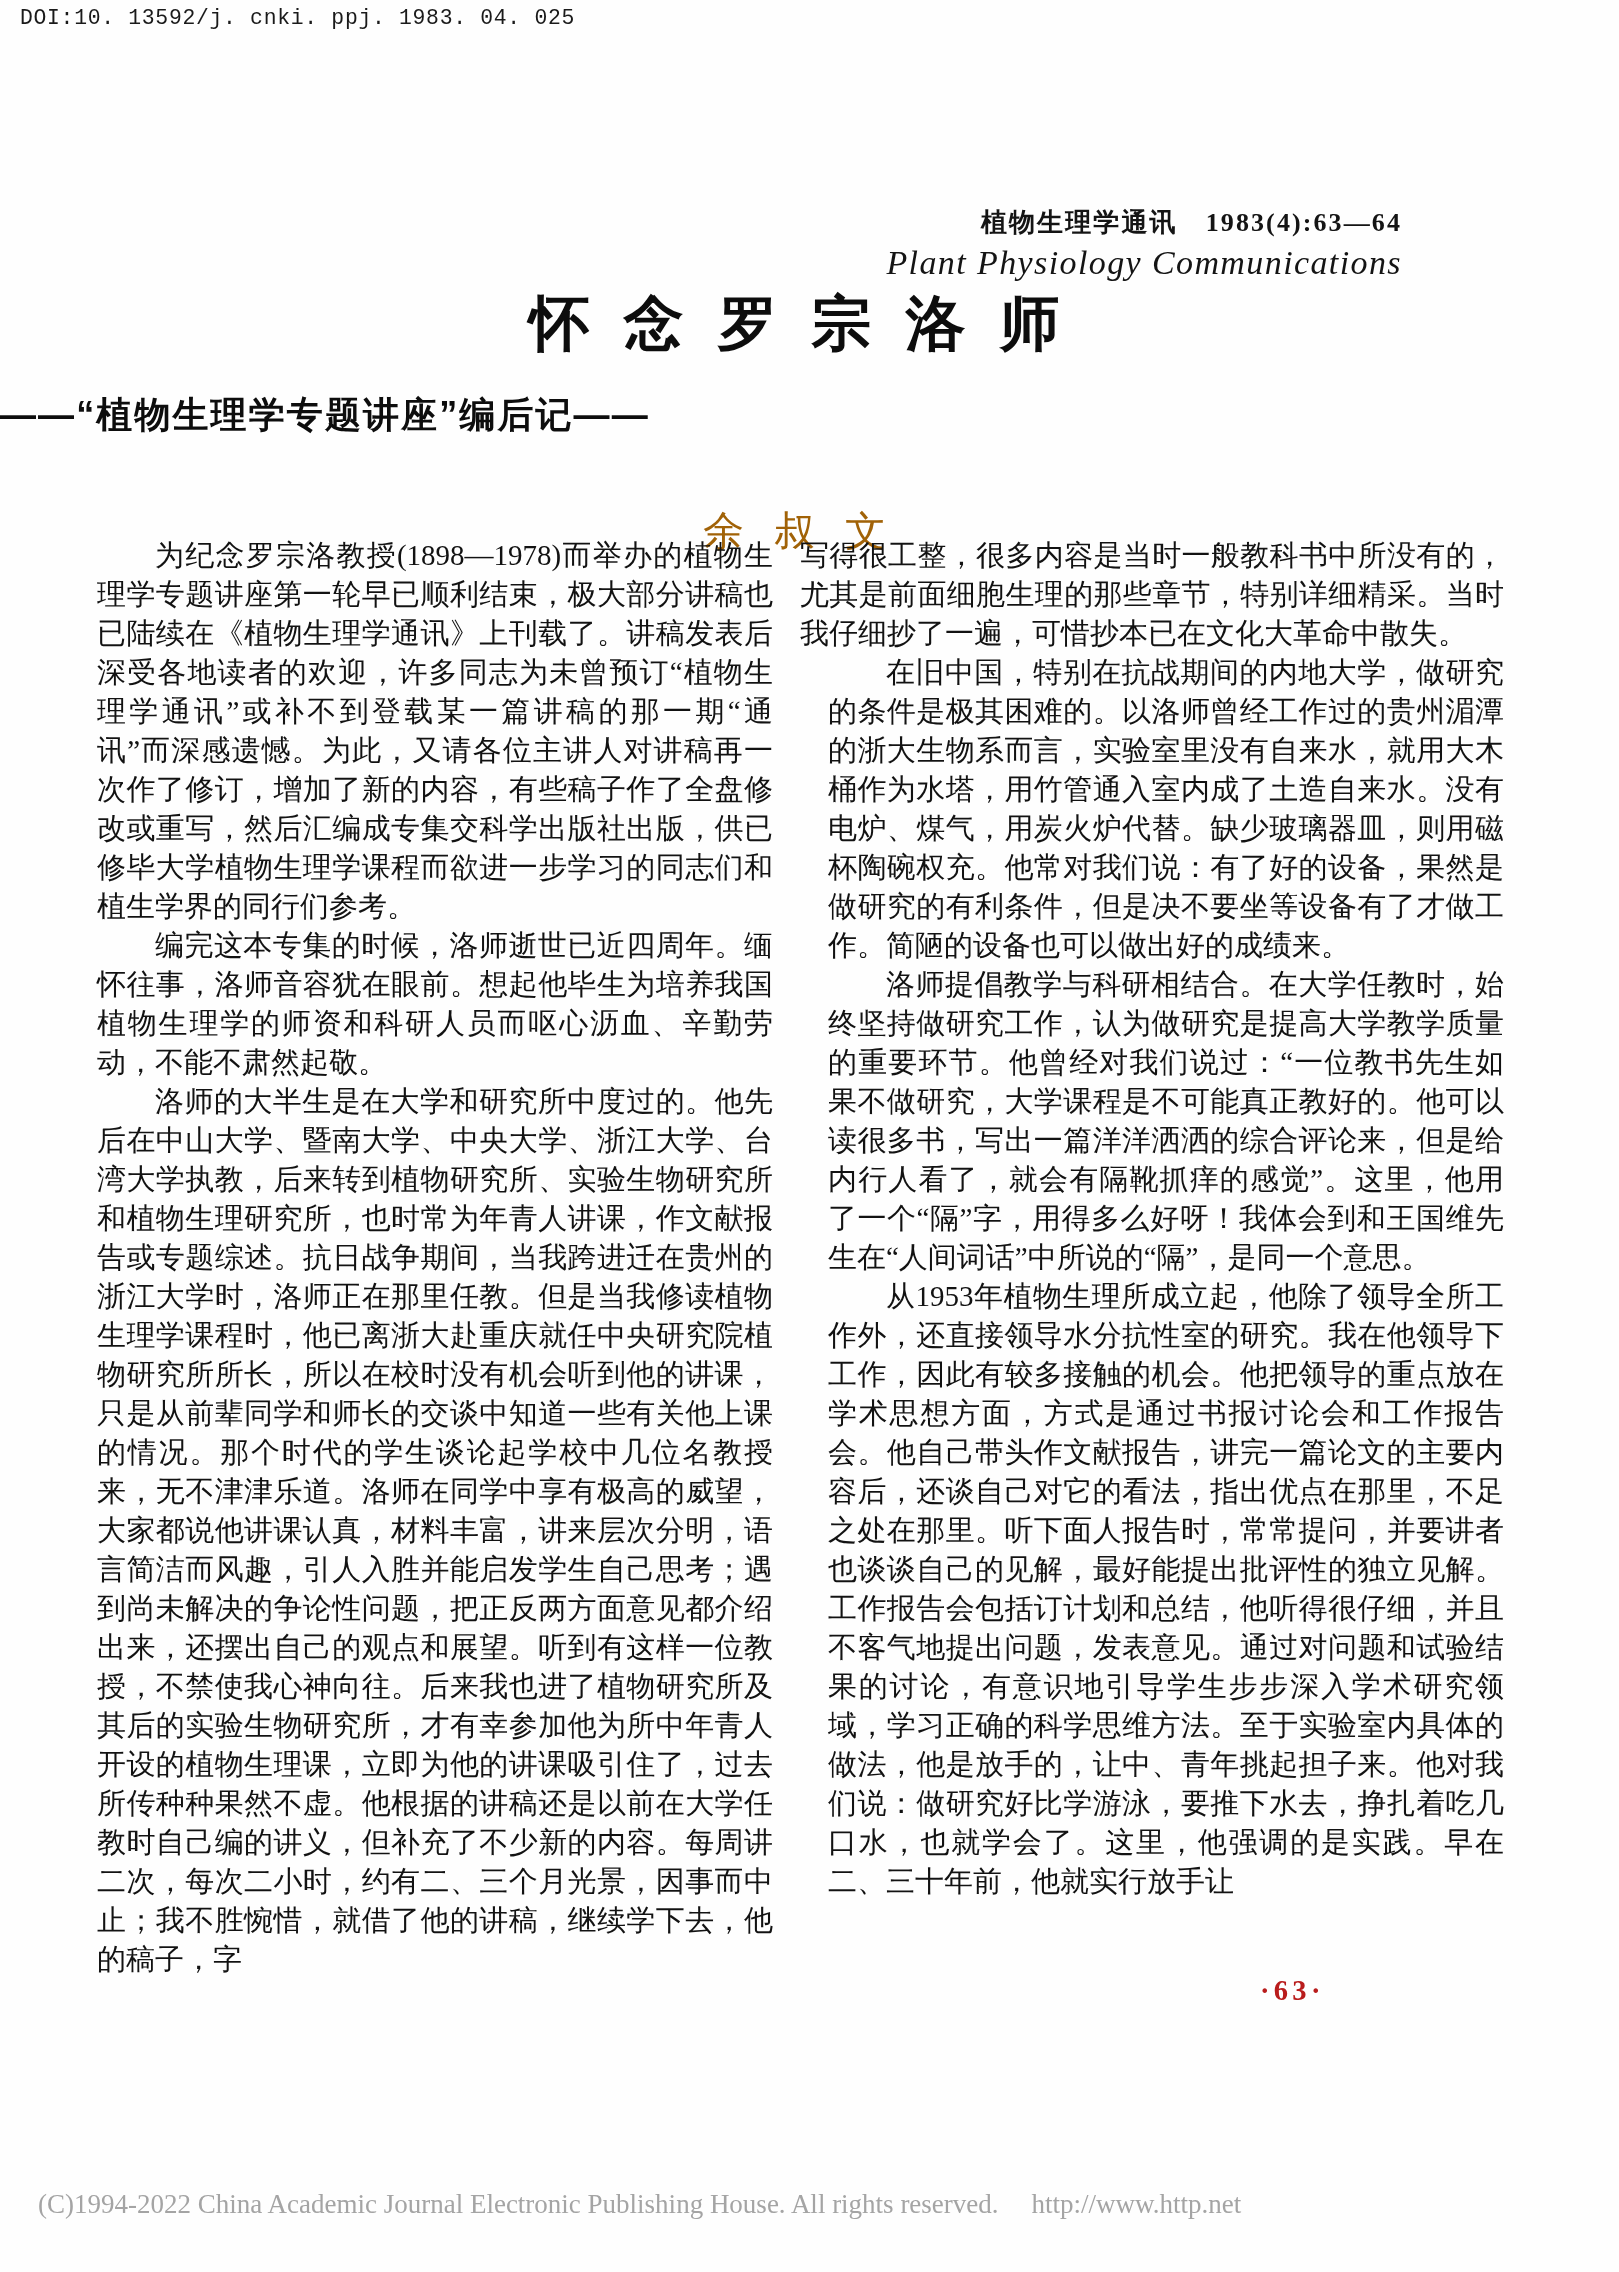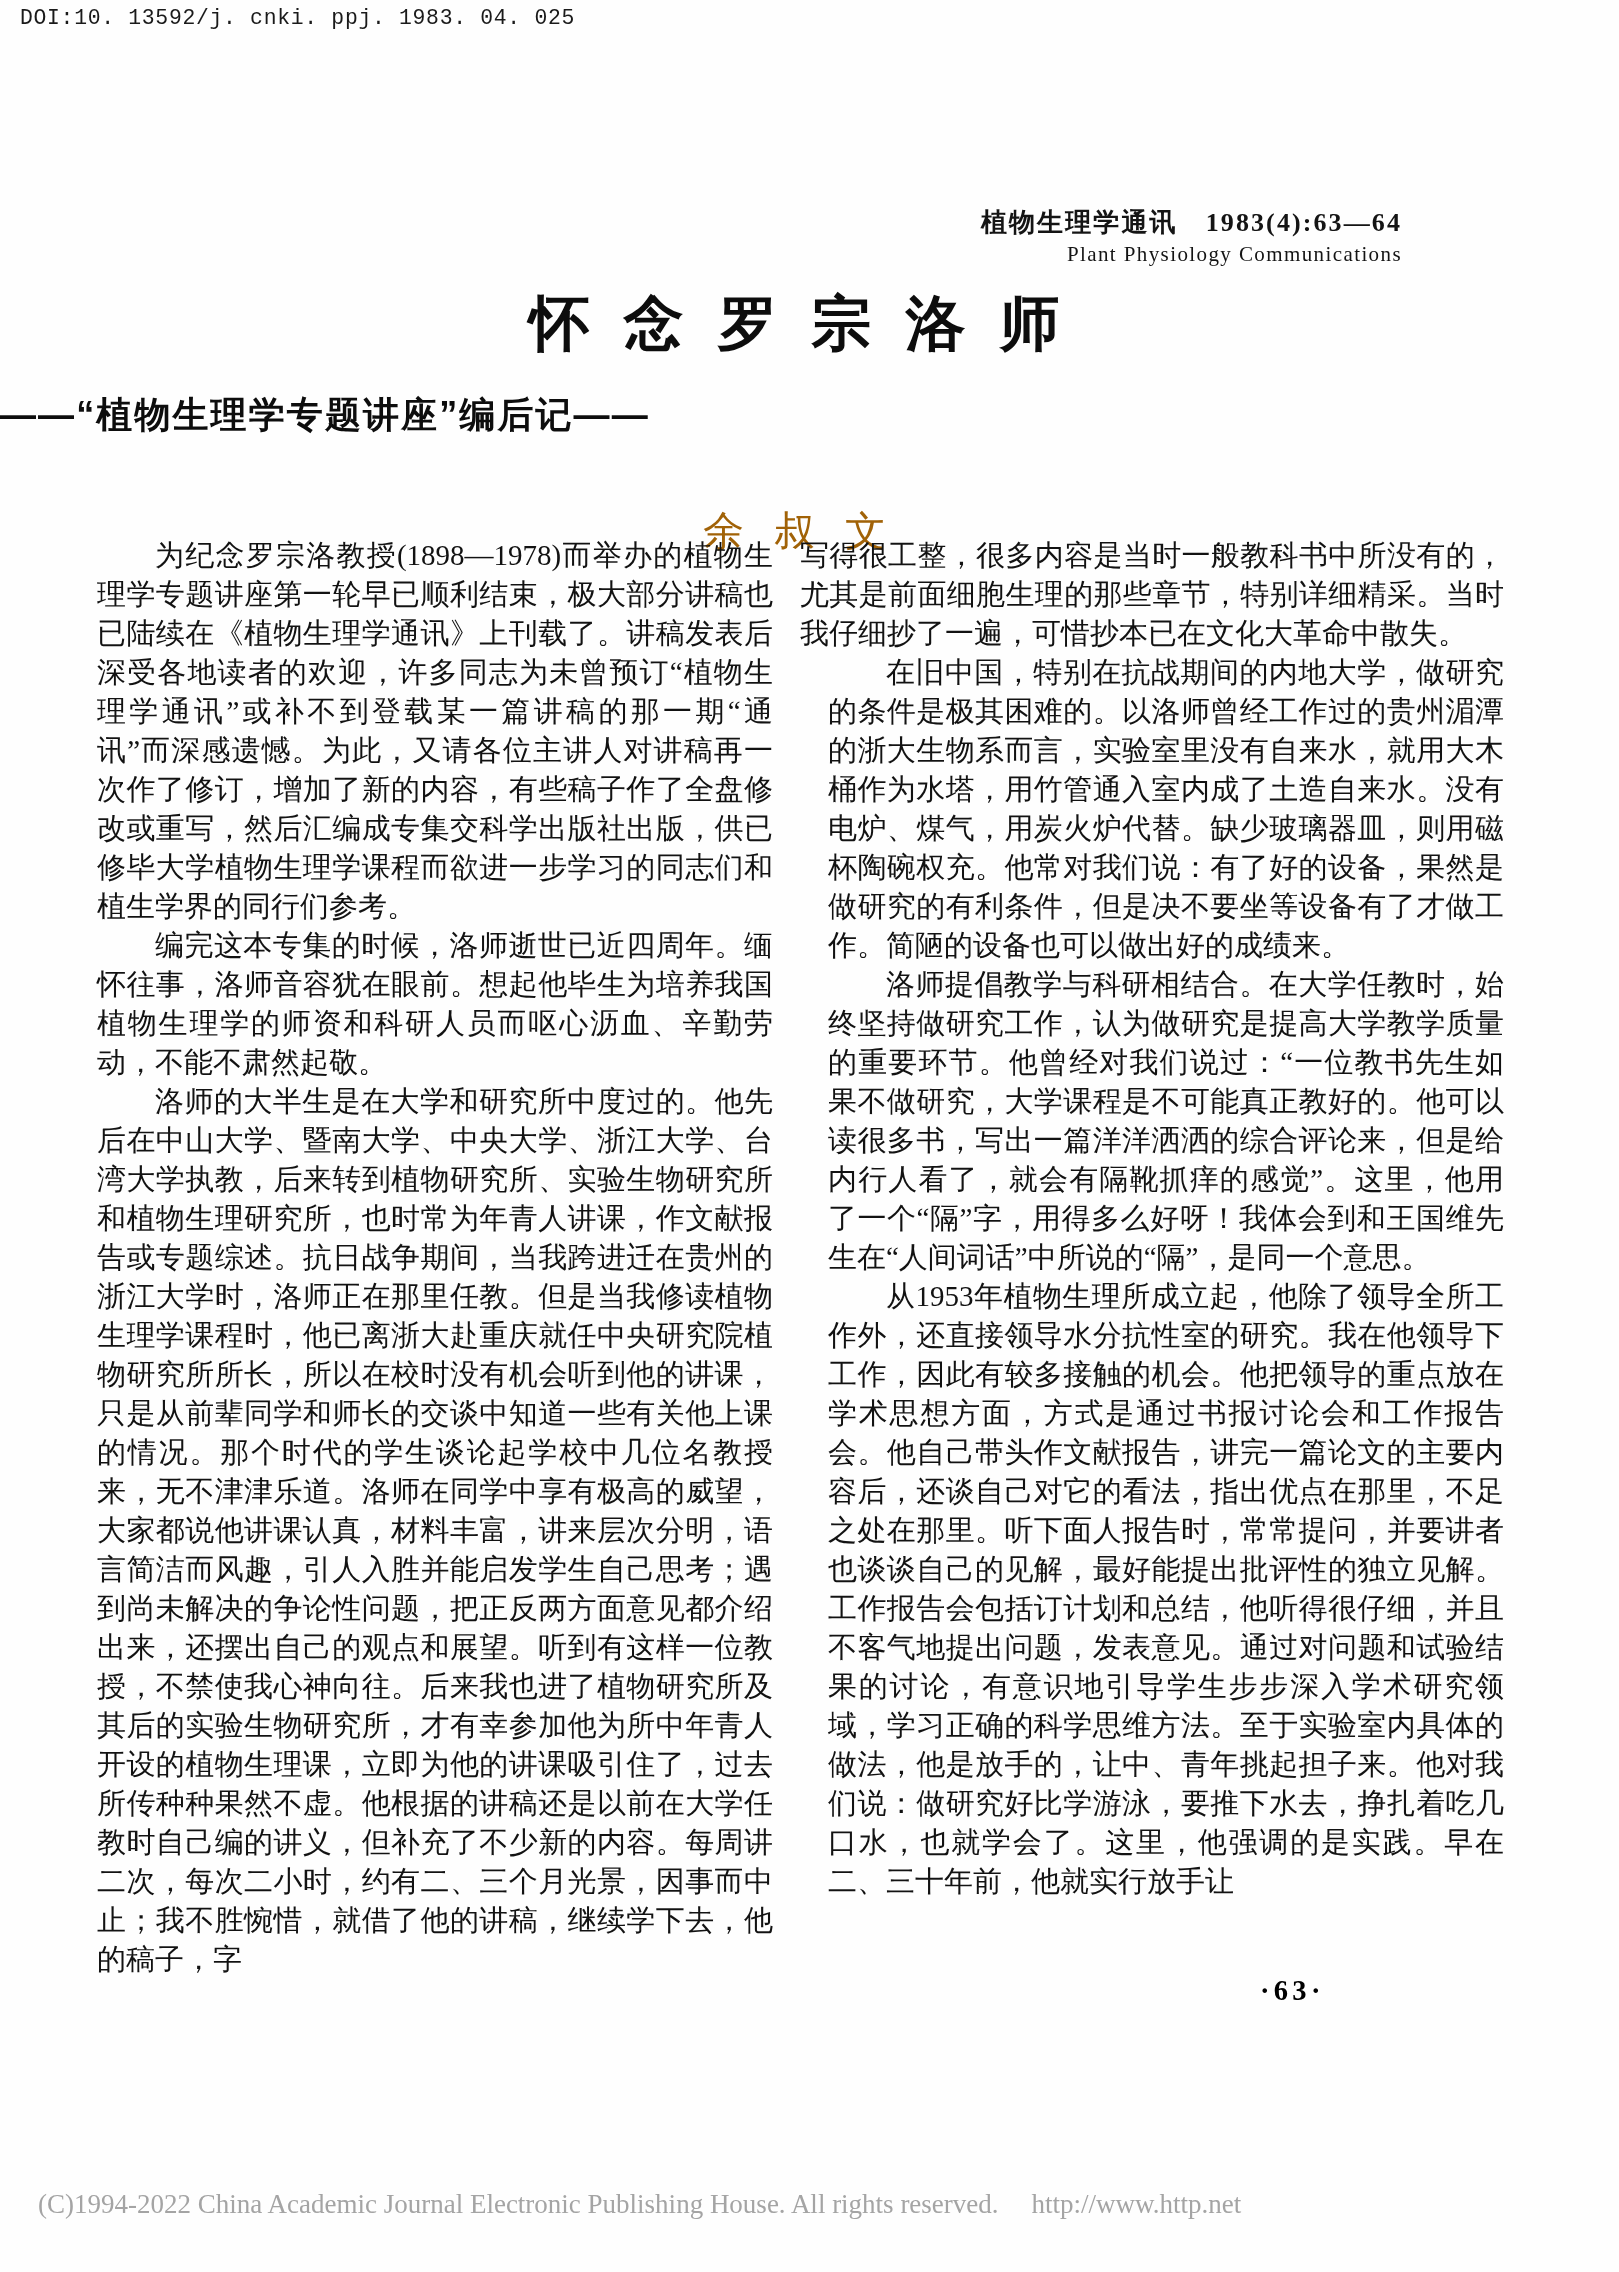--- a/index.html
+++ b/index.html
@@ -19,21 +19,21 @@
   }
   .journal-block {
     position:absolute; right:217px; top:205px;
     text-align:right; line-height:1.35;
   }
   .journal-cn {
     font-size:26px; font-weight:bold; letter-spacing:2.1px;
     font-family:"Liberation Serif", serif;
   }
   .journal-en {
-    font-size:21px; letter-spacing:1.4px;
+    font-size:34px; font-style:italic; letter-spacing:1.4px;
     font-family:"Liberation Serif", serif;
   }
   .title {
     position:absolute; left:0; width:1589px; top:284px;
     text-align:center;
     font-family:"Liberation Sans", sans-serif;
     font-size:60px; font-weight:bold;
     letter-spacing:34px; text-indent:34px;
     color:#0d0d0d;
   }
@@ -56,21 +56,21 @@
     text-align:justify;
     color:#121212;
   }
   .column-left  { left:69px;  }
   .column-right { left:800px; }
   .column p { margin:0; padding:0; text-align:justify; text-align-last:left; }
   .column p.indent { text-indent:2em;margin-left:28px; }
   .page-number {
     position:absolute; left:1260px; top:1975px;
     font-size:28.5px; font-weight:bold; letter-spacing:4.3px;
-    color:#000000;
+    color:#b91c1c;
   }
   .footer {
     position:absolute; left:38px; top:2189px; width:1539px;
     font-size:27px; color:#a4a4a4;
     font-family:"Liberation Serif", serif;
     white-space:nowrap;
   }
   .footer .url { margin-left:33px; }
 </style>
 </head>

